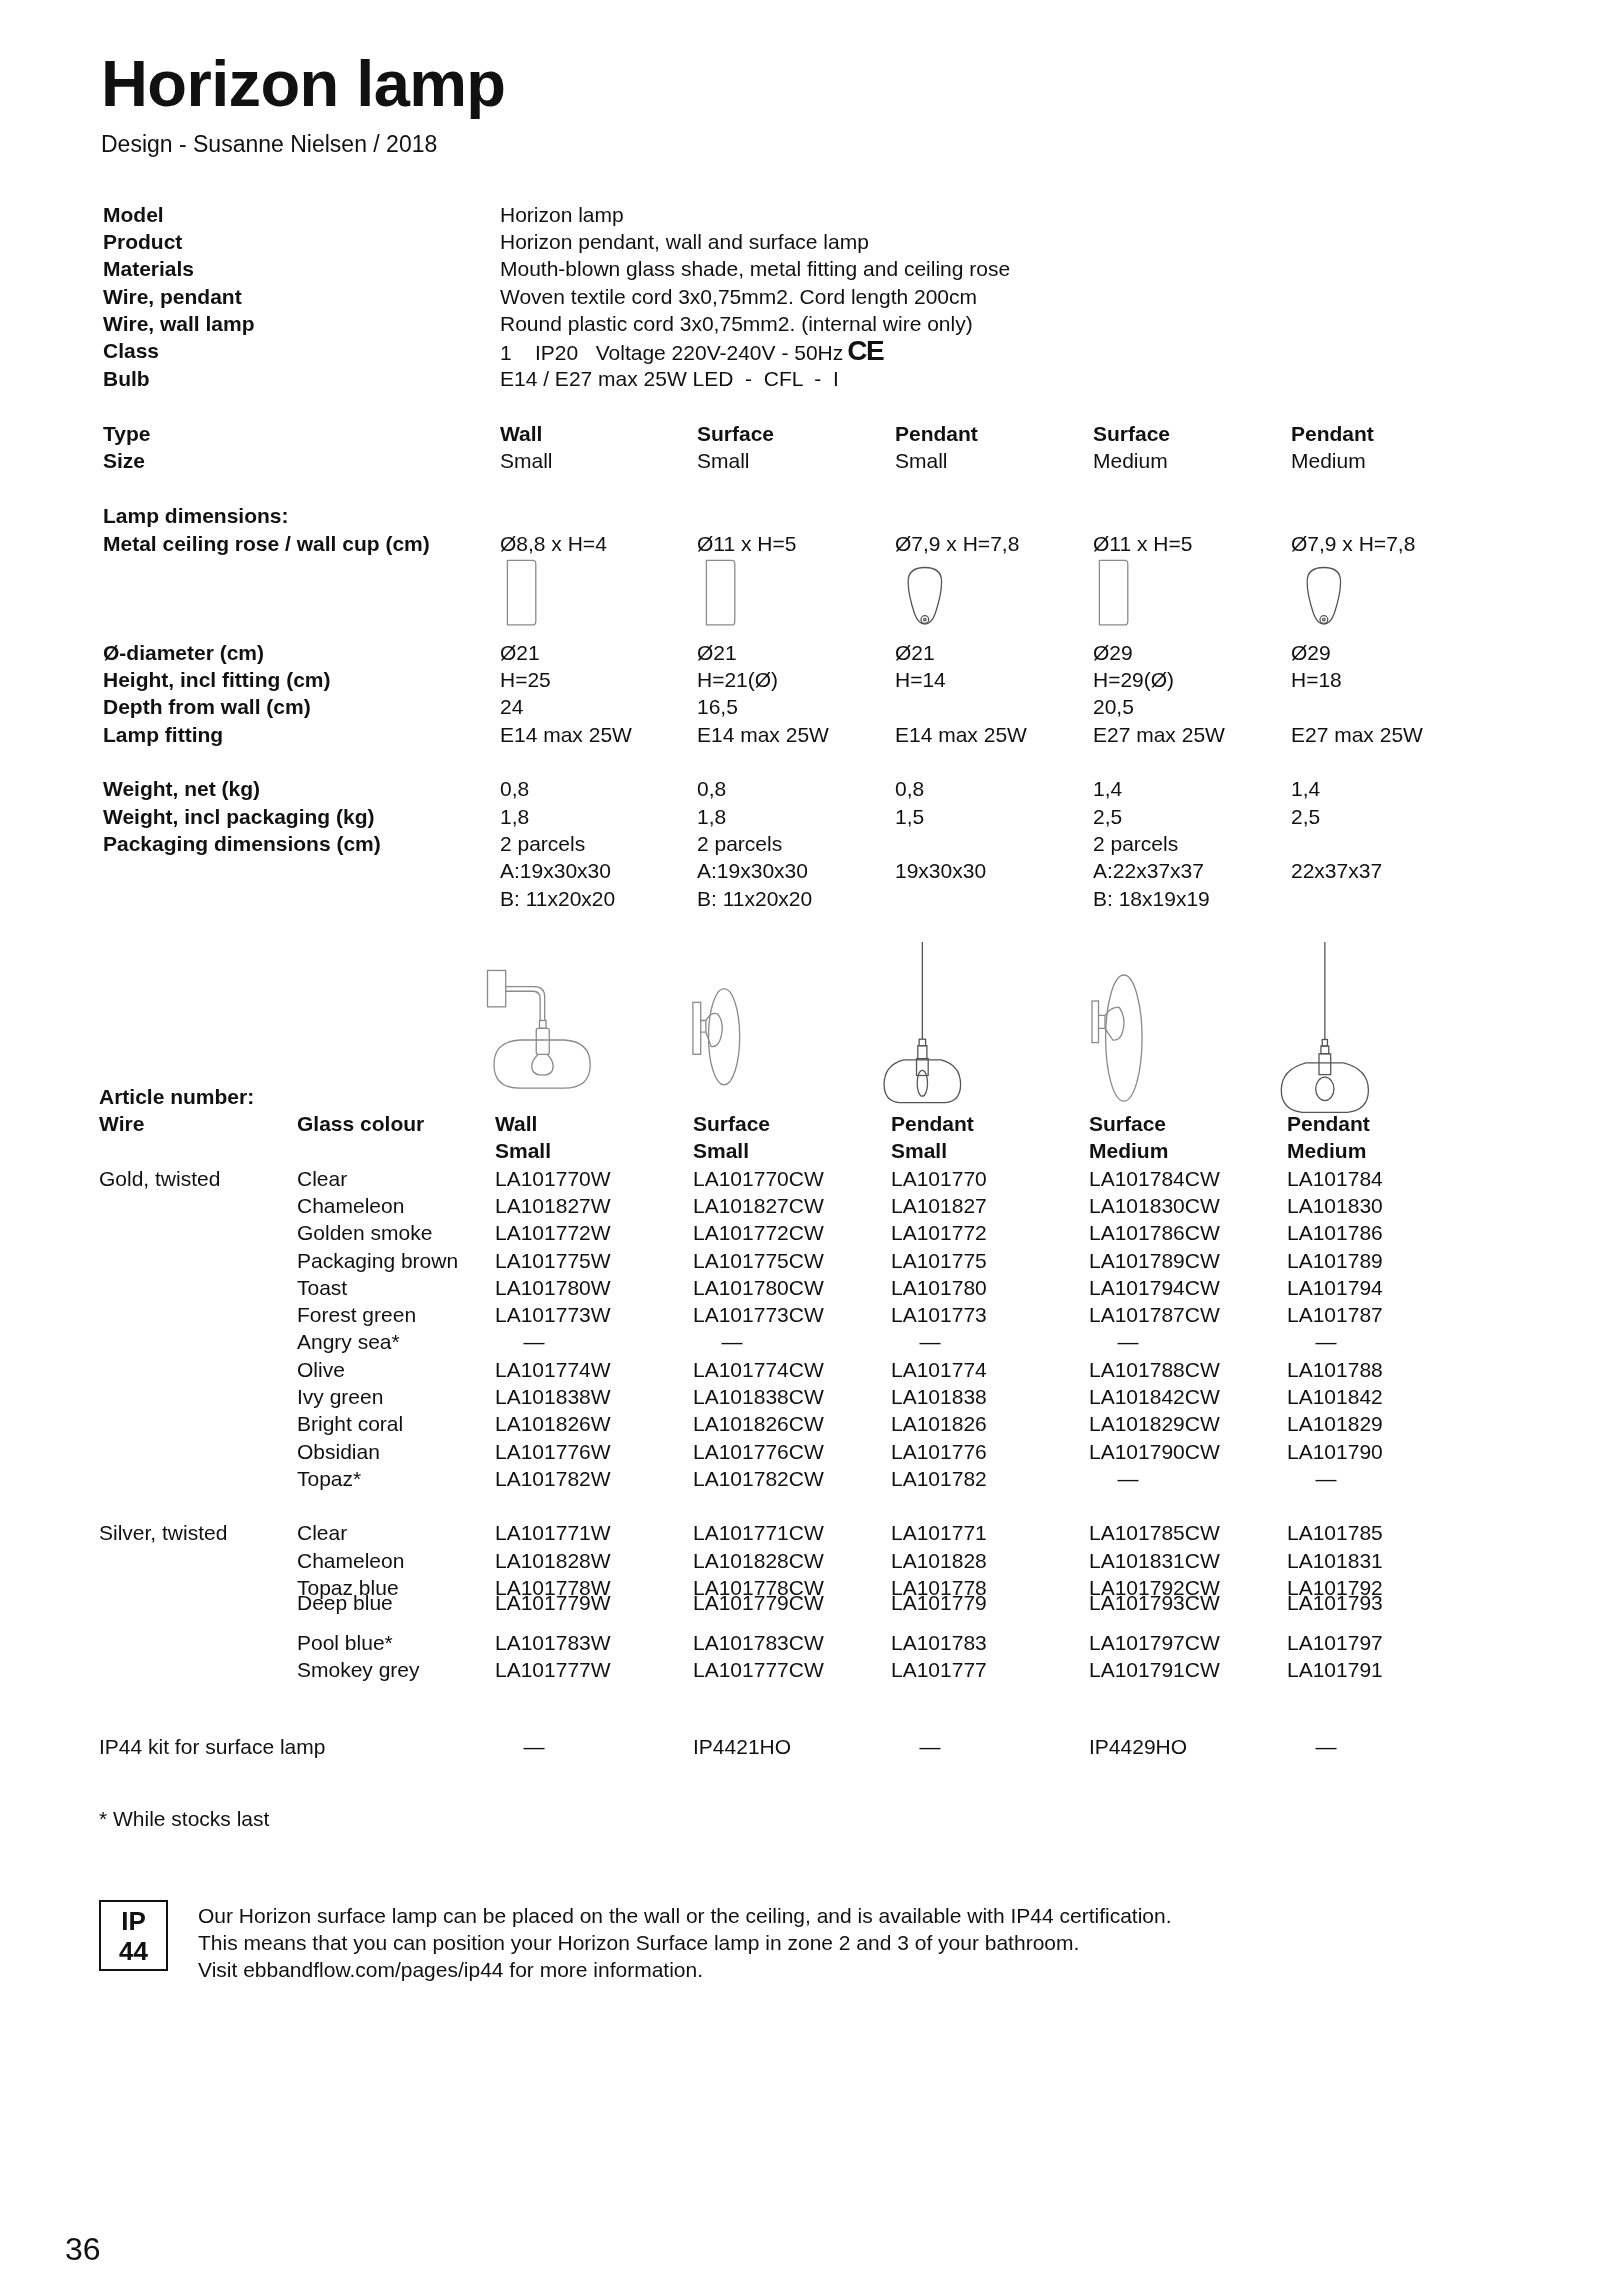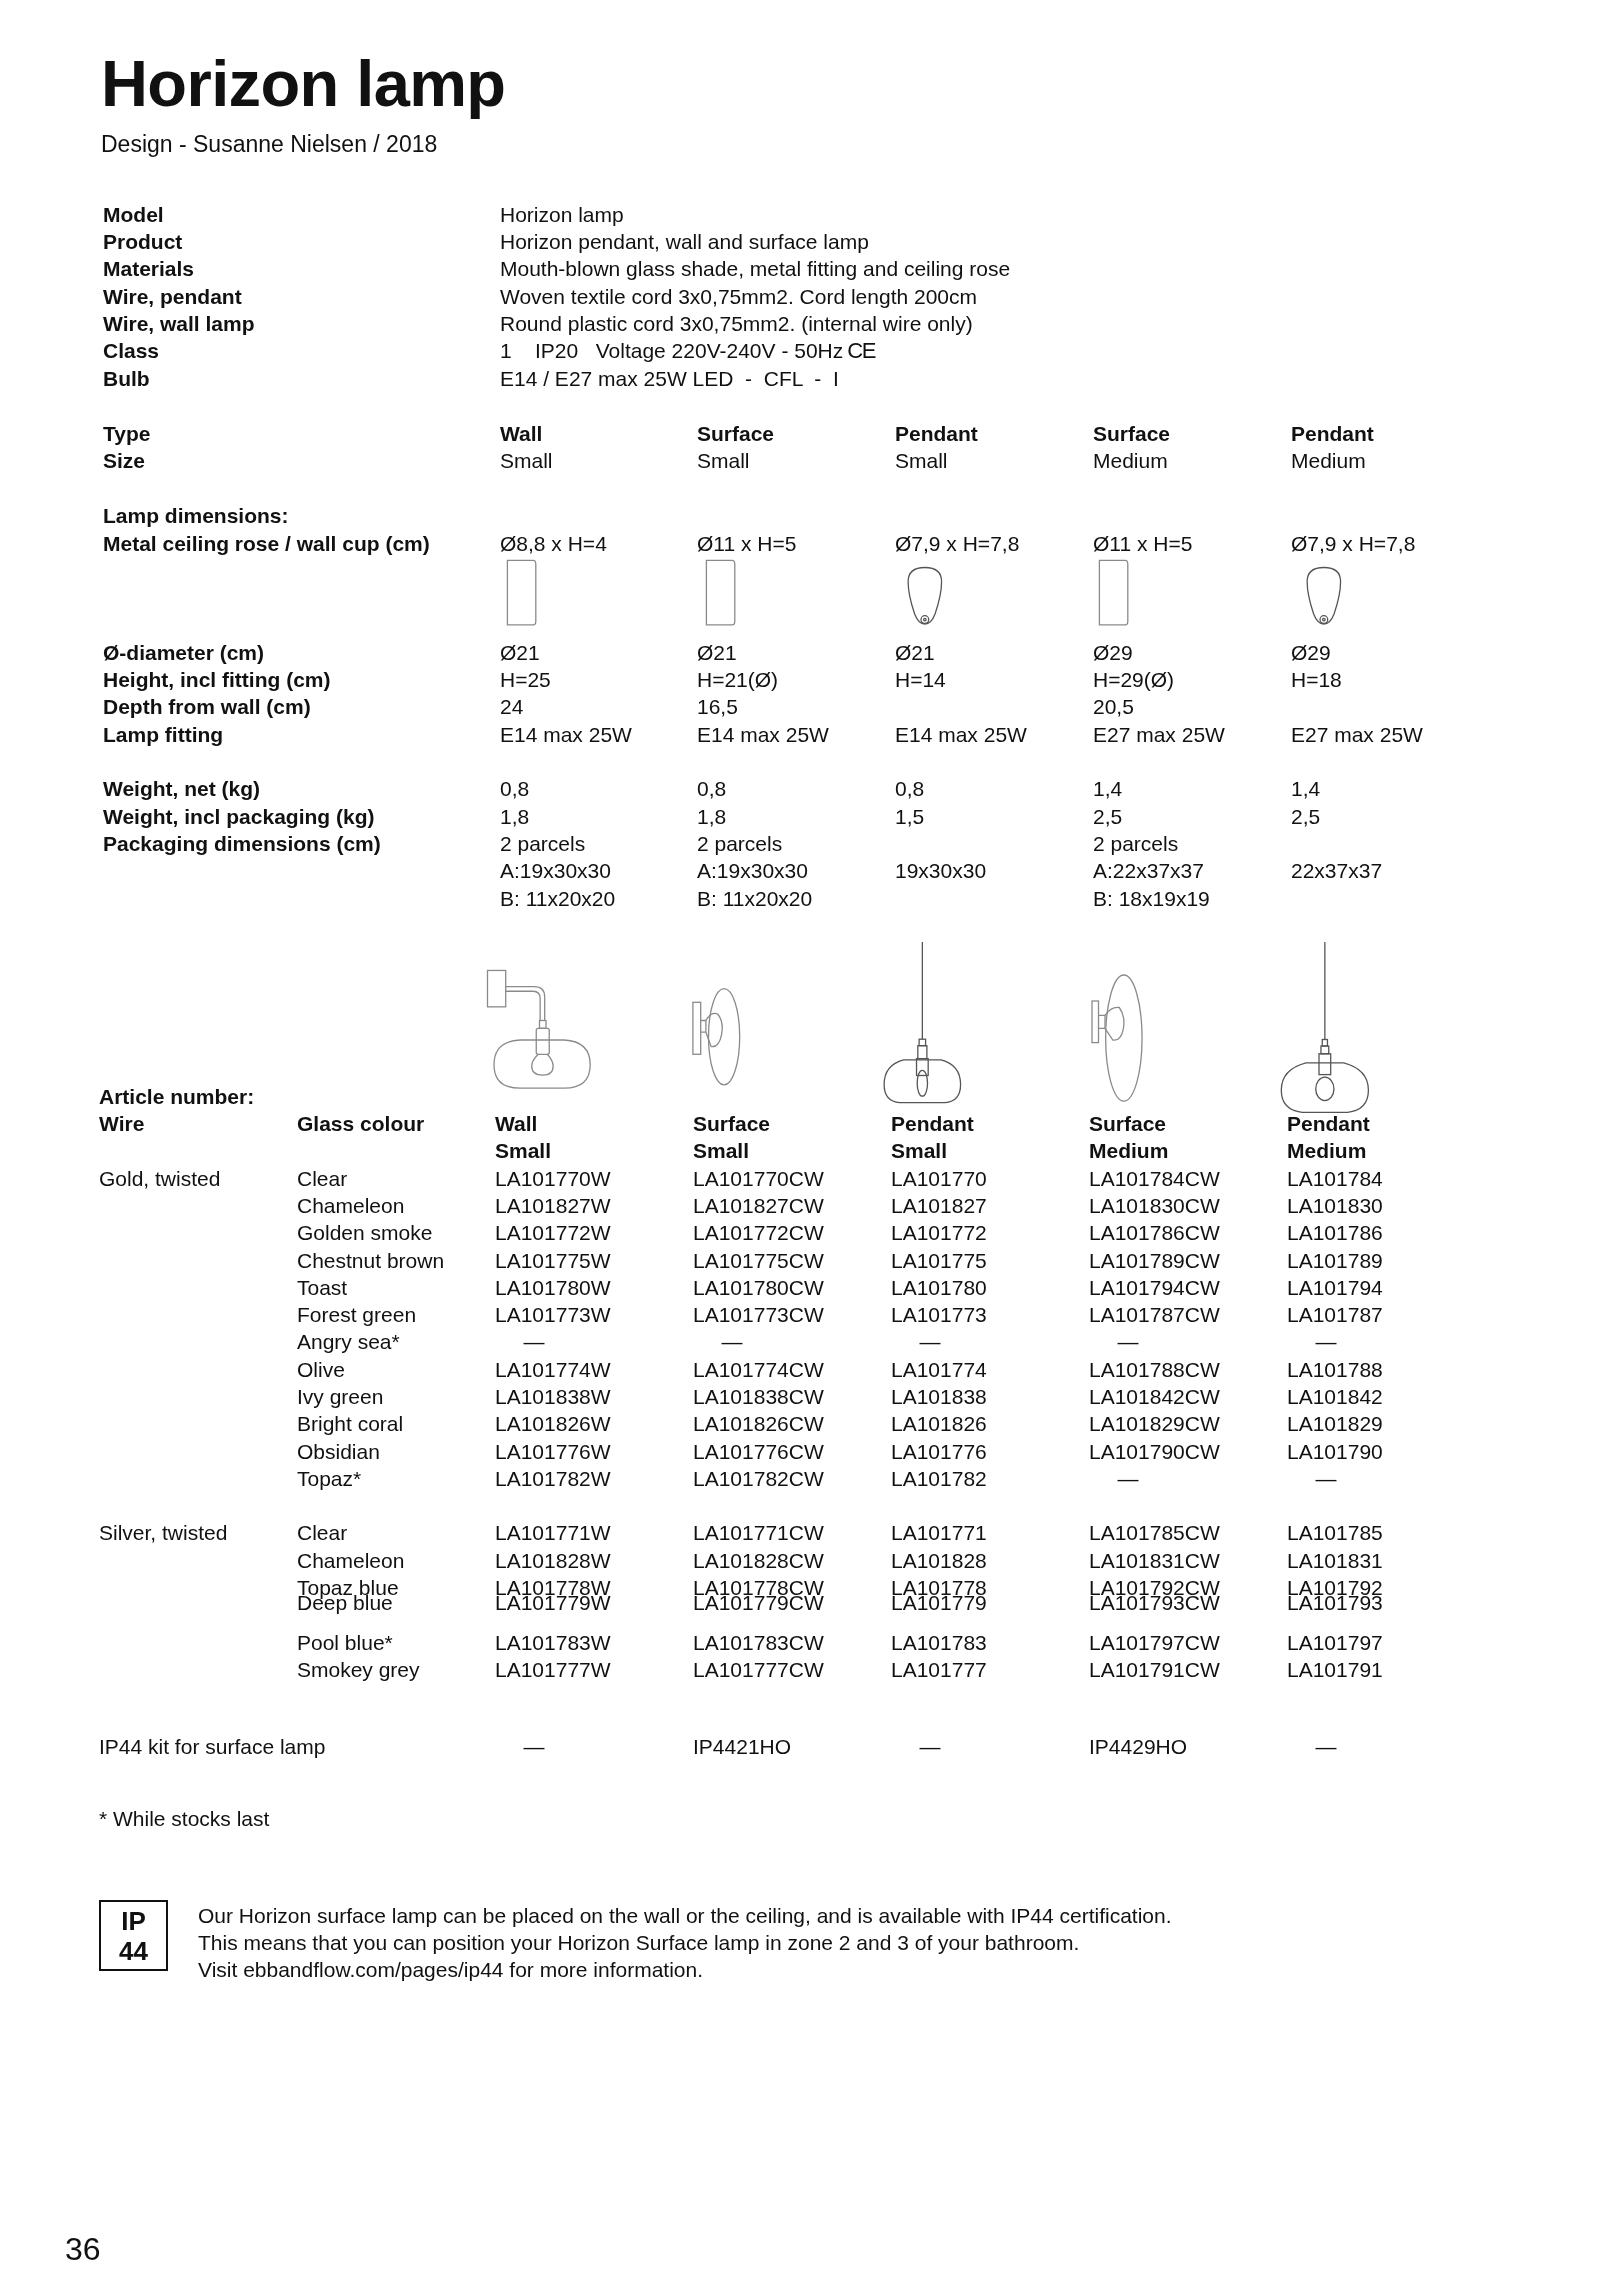--- a/index.html
+++ b/index.html
@@ -12,21 +12,21 @@
   .subtitle { left: 101px; top: 133px; font-size: 23px; line-height: 1; }
   .row { position: absolute; left: 0; width: 1541px; height: 27px; font-size: 21px; line-height: 27px; white-space: nowrap; }
   .lbl { position: absolute; left: 103px; font-weight: bold; }
   .val { position: absolute; }
   .b { font-weight: bold; }
   .c1 { left: 500px; } .c2 { left: 697px; } .c3 { left: 895px; } .c4 { left: 1093px; } .c5 { left: 1291px; }
   .a1 { left: 495px; } .a2 { left: 693px; } .a3 { left: 891px; } .a4 { left: 1089px; } .a5 { left: 1287px; }
   .dash { display: inline-block; width: 78px; text-align: center; }
   .wire { position: absolute; left: 99px; }
   .glass { position: absolute; left: 297px; }
-  .ce { font-weight: normal; font-size: 22px; margin-left: 3.9px; letter-spacing: -1.3px; margin-top: 28px; }
+  .ce { font-weight: bold; font-size: 28px; margin-left: 3.9px; letter-spacing: -1.3px; margin-top: 28px; }
   .ipbox { position: absolute; left: 99px; top: 1900px; width: 69px; height: 71px; border: 2.6px solid #111; box-sizing: border-box;
            font-weight: bold; font-size: 26px; text-align: center; line-height: 30px; padding-top: 3.9px; }
   .note { left: 198px; top: 1902px; font-size: 21px; line-height: 27px; }
   .pagenum { left: 65px; top: 2231px; font-size: 32px; }
   svg { position: absolute; overflow: visible; }
   .ln { fill: none; stroke: #8a8a8a; stroke-width: 2; }
   .ld { fill: none; stroke: #555; stroke-width: 2; }
 </style>
 </head>
 <body>
@@ -263,21 +263,21 @@
     </div>
     <div class="row" style="top: 1219px;">
       <span class="glass">Golden smoke</span>
       <span class="val a1"><span>LA101772W</span></span>
       <span class="val a2"><span>LA101772CW</span></span>
       <span class="val a3"><span>LA101772</span></span>
       <span class="val a4"><span>LA101786CW</span></span>
       <span class="val a5"><span>LA101786</span></span>
     </div>
     <div class="row" style="top: 1247px;">
-      <span class="glass">Chestnut brown</span>
+      <span class="glass">Packaging brown</span>
       <span class="val a1"><span>LA101775W</span></span>
       <span class="val a2"><span>LA101775CW</span></span>
       <span class="val a3"><span>LA101775</span></span>
       <span class="val a4"><span>LA101789CW</span></span>
       <span class="val a5"><span>LA101789</span></span>
     </div>
     <div class="row" style="top: 1274px;">
       <span class="glass">Toast</span>
       <span class="val a1"><span>LA101780W</span></span>
       <span class="val a2"><span>LA101780CW</span></span>

